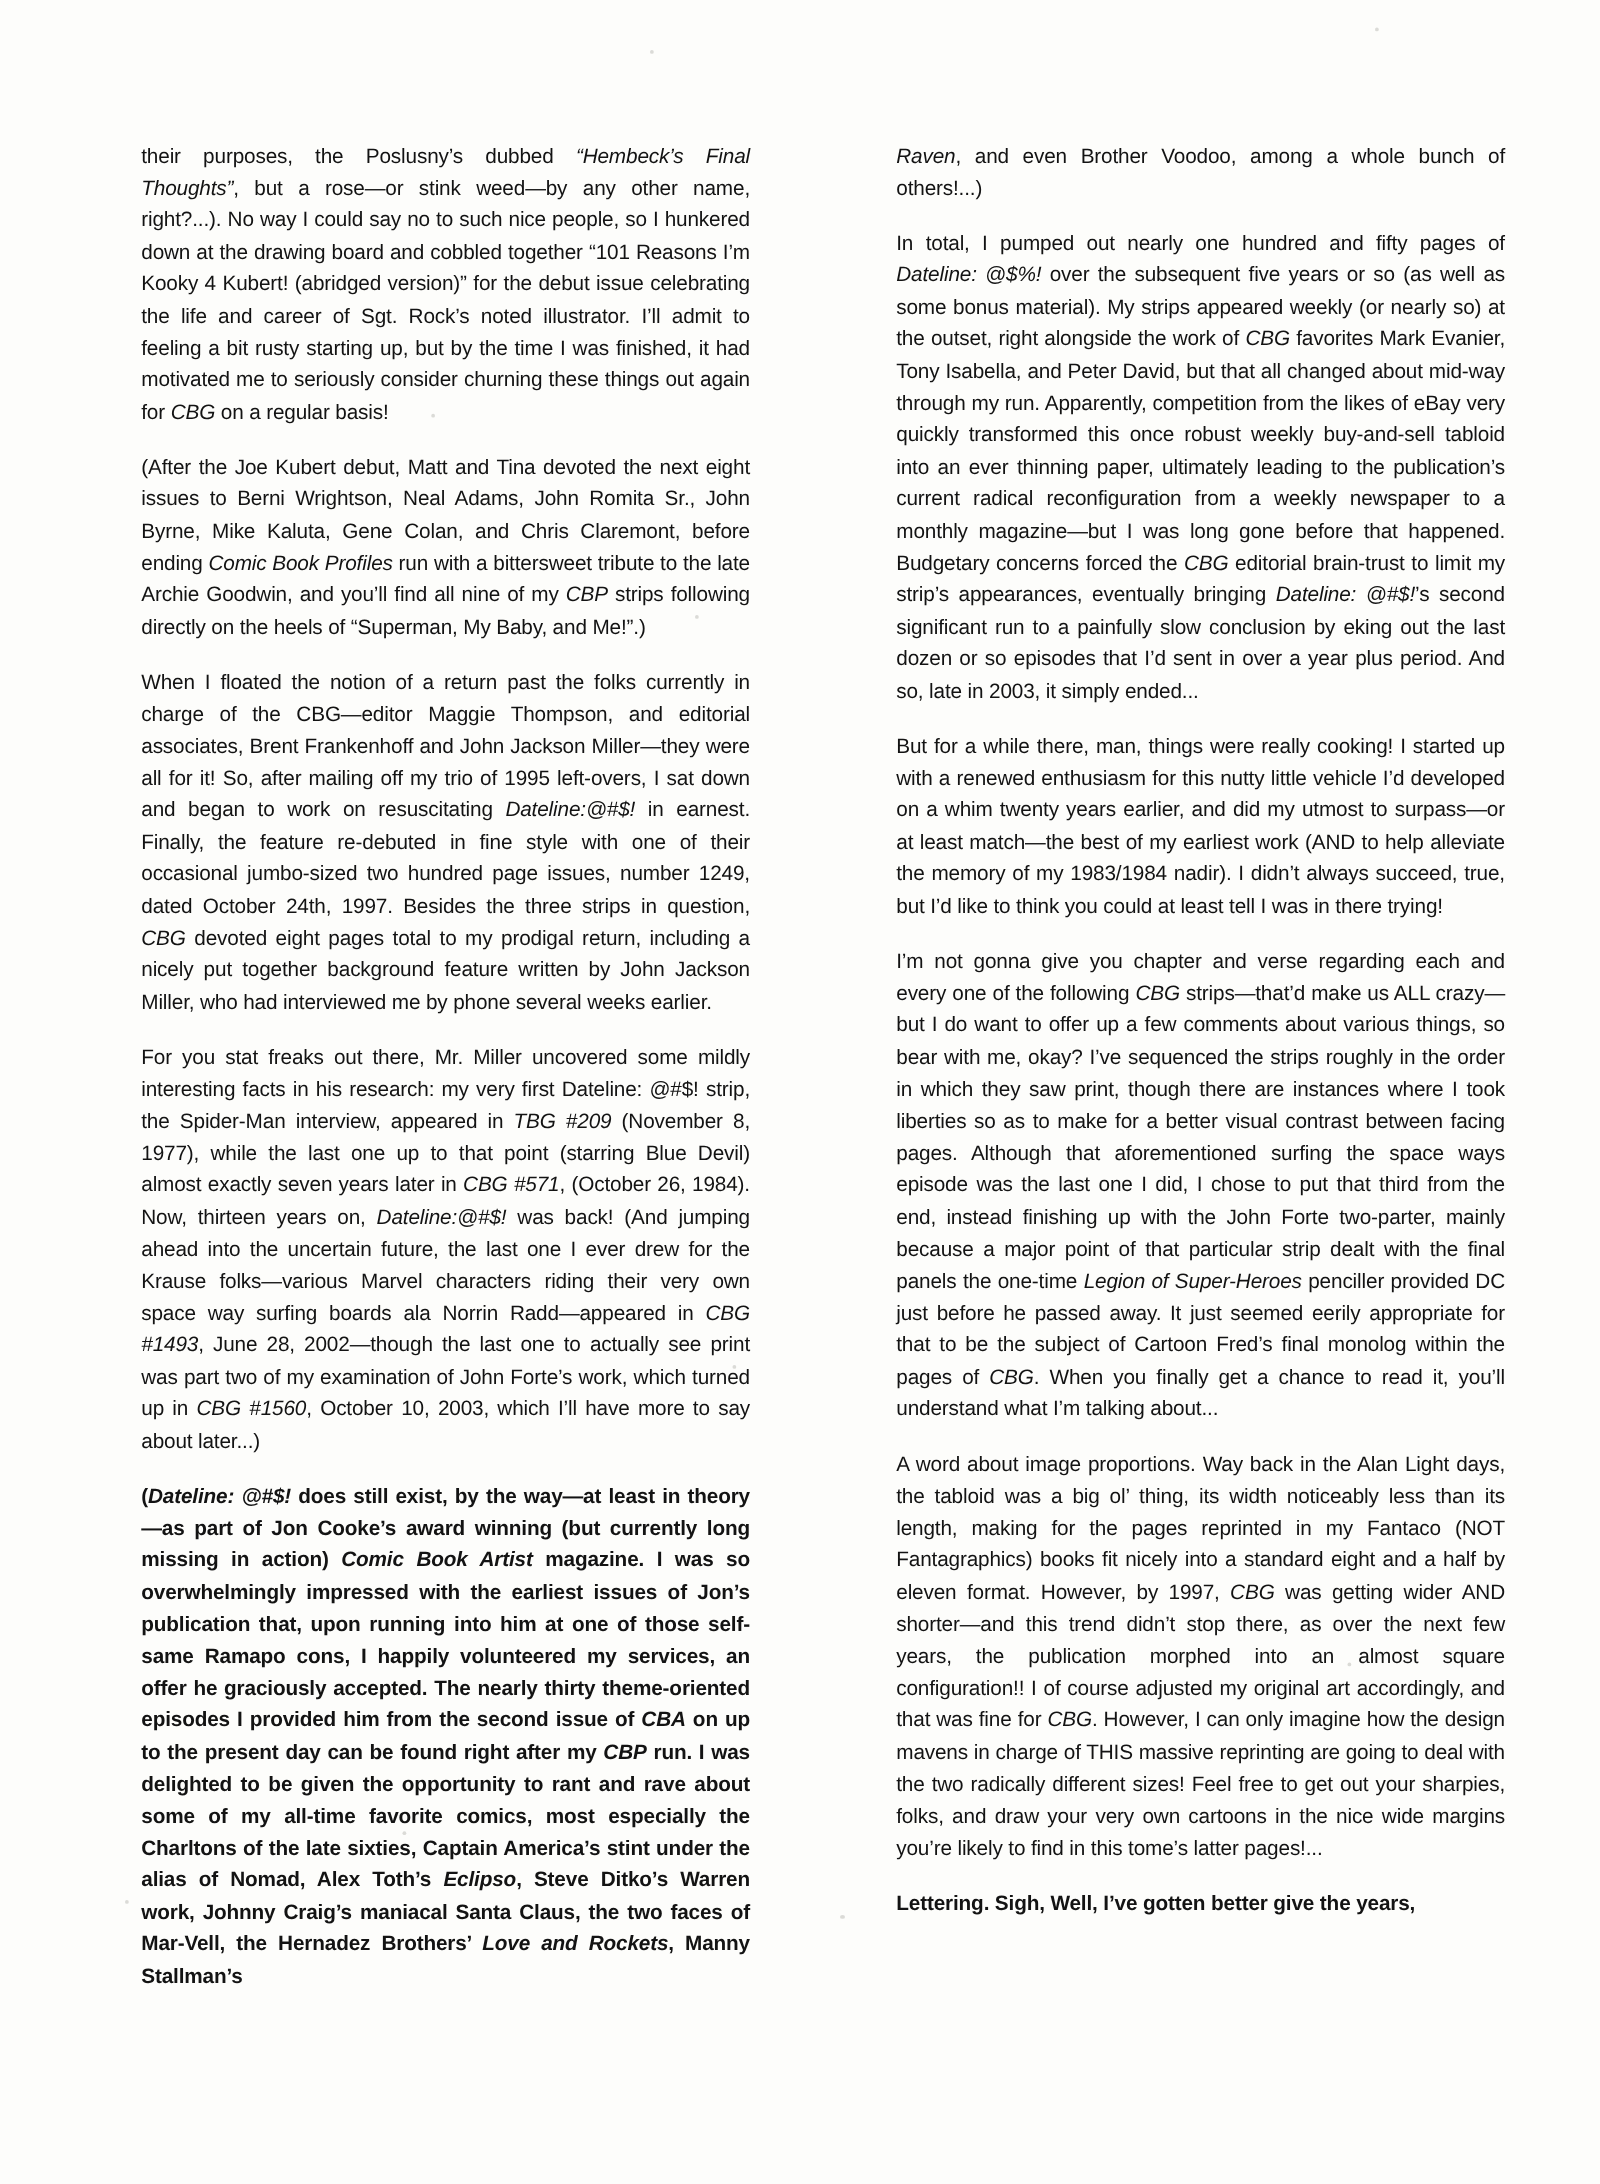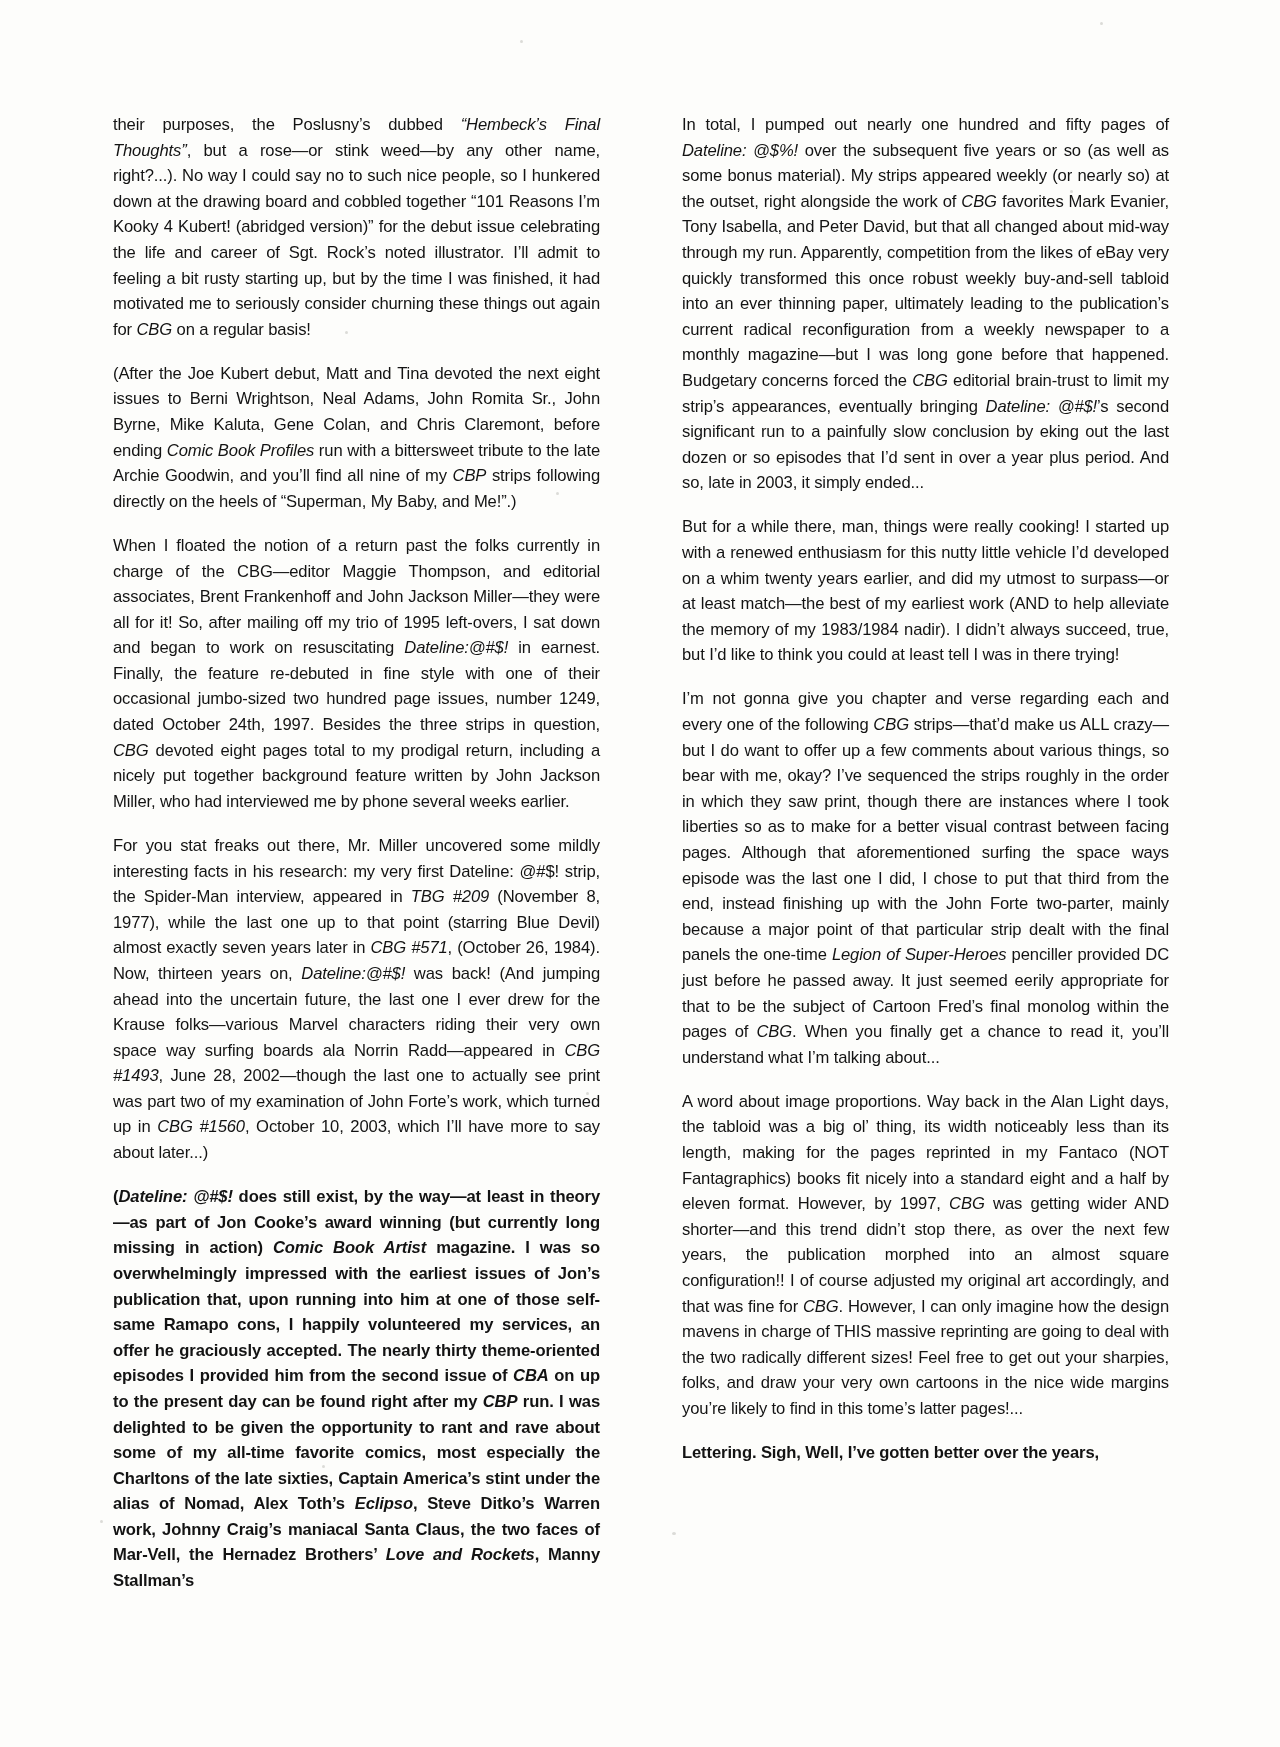--- a/index.html
+++ b/index.html
@@ -23,21 +23,21 @@
     background: #fdfdfb;
   }
 
   #columns {
     position: absolute;
     left: 113px;
     top: 112px;
     width: 1056px;
     height: 1380px;
     display: flex;
-    gap: 82px;
+    gap: 117px;
   }
 
   .column {
     width: 487px;
     flex: 0 0 487px;
   }
 
   p.para {
     margin: 0 0 18.5px 0;
     font-size: 16.6px;
@@ -87,21 +87,22 @@
 
   <div id="columns">
     <div class="column" id="col-left">
         <p class="para"><span>their purposes, the Poslusny’s dubbed </span><i>“Hembeck’s Final Thoughts”</i><span>, but a rose—or stink weed—by any other name, right?...). No way I could say no to such nice people, so I hunkered down at the drawing board and cobbled together “101 Reasons I’m Kooky 4 Kubert! (abridged version)” for the debut issue celebrating the life and career of Sgt. Rock’s noted illustrator. I’ll admit to feeling a bit rusty starting up, but by the time I was finished, it had motivated me to seriously consider churning these things out again for </span><i>CBG</i><span> on a regular basis!</span></p>
         <p class="para"><span>(After the Joe Kubert debut, Matt and Tina devoted the next eight issues to Berni Wrightson, Neal Adams, John Romita Sr., John Byrne, Mike Kaluta, Gene Colan, and Chris Claremont, before ending </span><i>Comic Book Profiles</i><span> run with a bittersweet tribute to the late Archie Goodwin, and you’ll find all nine of my </span><i>CBP</i><span> strips following directly on the heels of “Superman, My Baby, and Me!”.)</span></p>
         <p class="para"><span>When I floated the notion of a return past the folks currently in charge of the CBG—editor Maggie Thompson, and editorial associates, Brent Frankenhoff and John Jackson Miller—they were all for it! So, after mailing off my trio of 1995 left-overs, I sat down and began to work on resuscitating </span><i>Dateline:@#$!</i><span> in earnest. Finally, the feature re-debuted in fine style with one of their occasional jumbo-sized two hundred page issues, number 1249, dated October 24th, 1997. Besides the three strips in question, </span><i>CBG</i><span> devoted eight pages total to my prodigal return, including a nicely put together background feature written by John Jackson Miller, who had interviewed me by phone several weeks earlier.</span></p>
         <p class="para"><span>For you stat freaks out there, Mr. Miller uncovered some mildly interesting facts in his research: my very first Dateline: @#$! strip, the Spider-Man interview, appeared in </span><i>TBG #209</i><span> (November 8, 1977), while the last one up to that point (starring Blue Devil) almost exactly seven years later in </span><i>CBG #571</i><span>, (October 26, 1984). Now, thirteen years on, </span><i>Dateline:@#$!</i><span> was back! (And jumping ahead into the uncertain future, the last one I ever drew for the Krause folks—various Marvel characters riding their very own space way surfing boards ala Norrin Radd—appeared in </span><i>CBG #1493</i><span>, June 28, 2002—though the last one to actually see print was part two of my examination of John Forte’s work, which turned up in </span><i>CBG #1560</i><span>, October 10, 2003, which I’ll have more to say about later...)</span></p>
         <p class="para"><span>(</span><i>Dateline: @#$!</i><span> does still exist, by the way—at least in theory—as part of Jon Cooke’s award winning (but currently long missing in action) </span><i>Comic Book Artist</i><span> magazine. I was so overwhelmingly impressed with the earliest issues of Jon’s publication that, upon running into him at one of those self-same Ramapo cons, I happily volunteered my services, an offer he graciously accepted. The nearly thirty theme-oriented episodes I provided him from the second issue of </span><i>CBA</i><span> on up to the present day can be found right after my </span><i>CBP</i><span> run. I was delighted to be given the opportunity to rant and rave about some of my all-time favorite comics, most especially the Charltons of the late sixties, Captain America’s stint under the alias of Nomad, Alex Toth’s </span><i>Eclipso</i><span>, Steve Ditko’s Warren work, Johnny Craig’s maniacal Santa Claus, the two faces of Mar-Vell, the Hernadez Brothers’ </span><i>Love and Rockets</i><span>, Manny Stallman’s</span></p>
       </div>
     <div class="column" id="col-right">
+        <p class="para"><i>Raven</i><span>, and even Brother Voodoo, among a whole bunch of others!...)</span></p>
         <p class="para"><span>In total, I pumped out nearly one hundred and fifty pages of </span><i>Dateline: @$%!</i><span> over the subsequent five years or so (as well as some bonus material). My strips appeared weekly (or nearly so) at the outset, right alongside the work of </span><i>CBG</i><span> favorites Mark Evanier, Tony Isabella, and Peter David, but that all changed about mid-way through my run. Apparently, competition from the likes of eBay very quickly transformed this once robust weekly buy-and-sell tabloid into an ever thinning paper, ultimately leading to the publication’s current radical reconfiguration from a weekly newspaper to a monthly magazine—but I was long gone before that happened. Budgetary concerns forced the </span><i>CBG</i><span> editorial brain-trust to limit my strip’s appearances, eventually bringing </span><i>Dateline: @#$!</i><span>’s second significant run to a painfully slow conclusion by eking out the last dozen or so episodes that I’d sent in over a year plus period. And so, late in 2003, it simply ended...</span></p>
         <p class="para"><span>But for a while there, man, things were really cooking! I started up with a renewed enthusiasm for this nutty little vehicle I’d developed on a whim twenty years earlier, and did my utmost to surpass—or at least match—the best of my earliest work (AND to help alleviate the memory of my 1983/1984 nadir). I didn’t always succeed, true, but I’d like to think you could at least tell I was in there trying!</span></p>
         <p class="para"><span>I’m not gonna give you chapter and verse regarding each and every one of the following </span><i>CBG</i><span> strips—that’d make us ALL crazy—but I do want to offer up a few comments about various things, so bear with me, okay? I’ve sequenced the strips roughly in the order in which they saw print, though there are instances where I took liberties so as to make for a better visual contrast between facing pages. Although that aforementioned surfing the space ways episode was the last one I did, I chose to put that third from the end, instead finishing up with the John Forte two-parter, mainly because a major point of that particular strip dealt with the final panels the one-time </span><i>Legion of Super-Heroes</i><span> penciller provided DC just before he passed away. It just seemed eerily appropriate for that to be the subject of Cartoon Fred’s final monolog within the pages of </span><i>CBG</i><span>. When you finally get a chance to read it, you’ll understand what I’m talking about...</span></p>
         <p class="para"><span>A word about image proportions. Way back in the Alan Light days, the tabloid was a big ol’ thing, its width noticeably less than its length, making for the pages reprinted in my Fantaco (NOT Fantagraphics) books fit nicely into a standard eight and a half by eleven format. However, by 1997, </span><i>CBG</i><span> was getting wider AND shorter—and this trend didn’t stop there, as over the next few years, the publication morphed into an almost square configuration!! I of course adjusted my original art accordingly, and that was fine for </span><i>CBG</i><span>. However, I can only imagine how the design mavens in charge of THIS massive reprinting are going to deal with the two radically different sizes! Feel free to get out your sharpies, folks, and draw your very own cartoons in the nice wide margins you’re likely to find in this tome’s latter pages!...</span></p>
-        <p class="para"><span>Lettering. Sigh, Well, I’ve gotten better over the years,</span></p>
+        <p class="para"><span>Lettering. Sigh, Well, I’ve gotten better give the years,</span></p>
       </div>
   </div>
 
 </div>
 
 </body></html>

